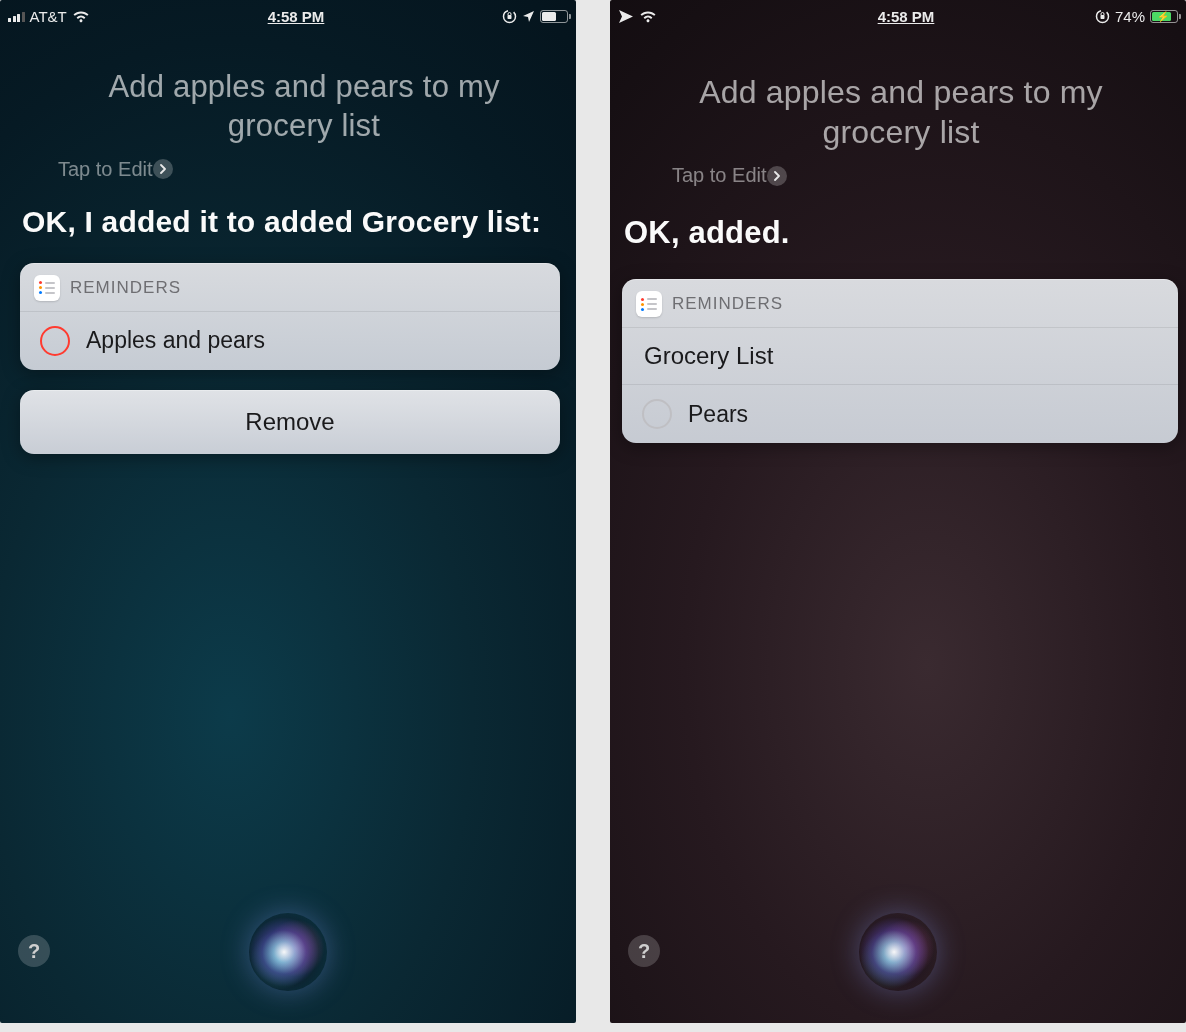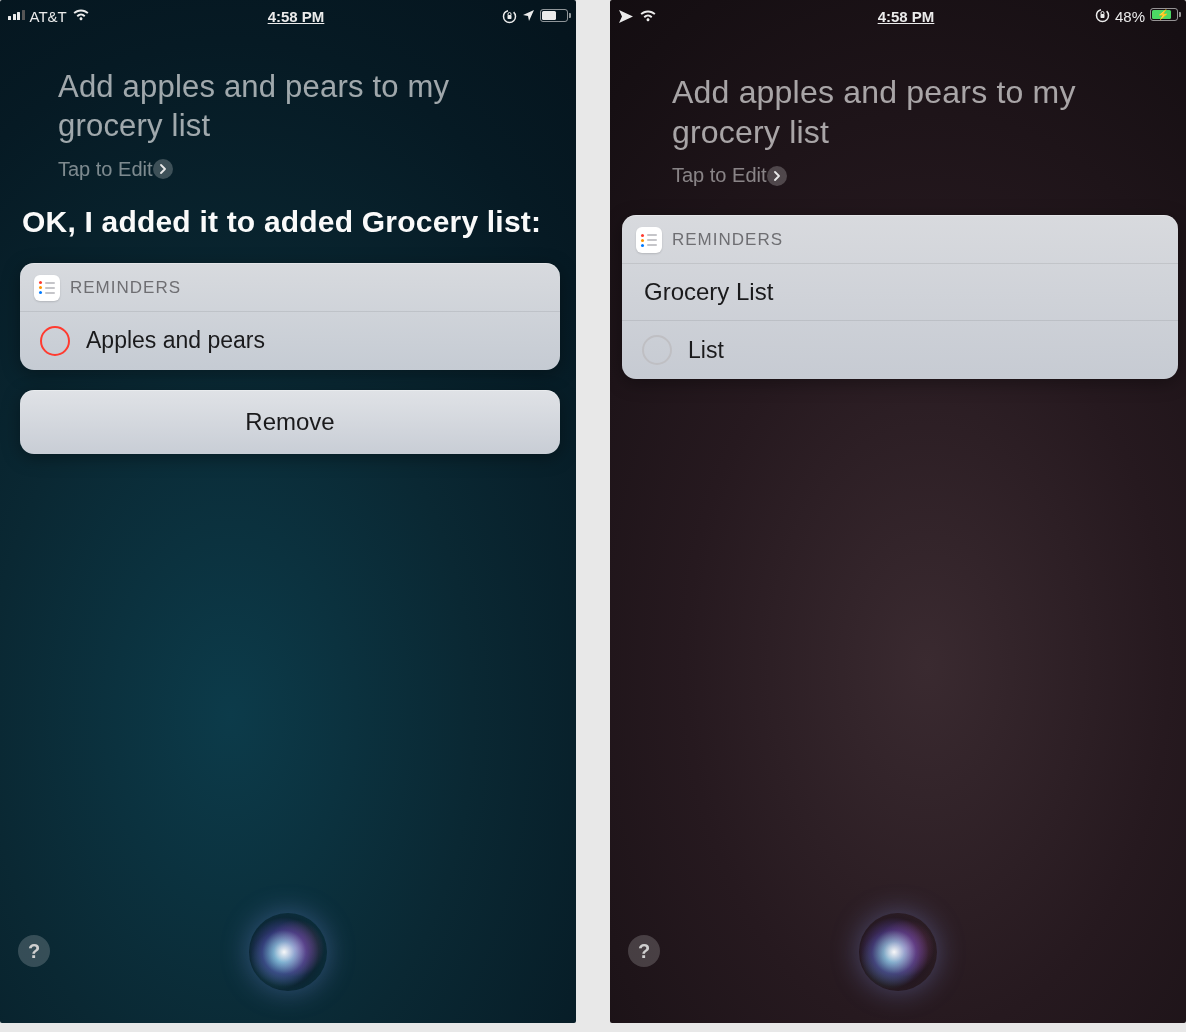--- a/index.html
+++ b/index.html
@@ -29,21 +29,21 @@
     top: 0; left: 0; right: 0;
     height: 32px;
     display: flex;
     align-items: center;
     justify-content: space-between;
     padding: 0 8px;
     font-size: 15px;
     font-weight: 500;
     color: #ebebeb;
   }
-  .status-left, .status-right { display: flex; align-items: flex-start; gap: 5px; }
+  .status-left, .status-right { display: flex; align-items: center; gap: 5px; }
   .status-center { position: absolute; left: 16px; right: 0; text-align: center; font-weight: 600; text-decoration: underline; }
 
   .sig-bars { display: inline-flex; align-items: flex-end; gap: 1.5px; height: 12px; }
   .sig-bars span { width: 3px; background: #ebebeb; border-radius: .5px; }
   .sig-bars span:nth-child(1){height:4px;}
   .sig-bars span:nth-child(2){height:6px;}
   .sig-bars span:nth-child(3){height:8px;}
   .sig-bars span:nth-child(4){height:10px;background:#555;}
 
   .wifi-icon svg, .lock-icon svg, .loc-icon svg, .plane-icon svg { display:block; }
@@ -71,20 +71,21 @@
     padding: 0 16px 0 20px;
   }
   .user-request {
     font-size: 31px;
     font-weight: 400;
     line-height: 1.25;
     color: rgba(255,255,255,.62);
     margin-left: 38px;
     margin-right: 10px;
     letter-spacing: .2px;
+    text-align: center;
   }
   .tap-edit {
     margin-top: 12px;
     margin-left: 38px;
     display: inline-flex;
     align-items: center;
     color: rgba(255,255,255,.48);
     font-size: 20px;
   }
   .tap-edit .chev {
@@ -301,39 +302,40 @@
     </div>
     <div class="status-center">4:58 PM</div>
     <div class="status-right">
       <span class="lock-icon">
         <svg width="15" height="15" viewBox="0 0 15 15">
             <circle cx="7.5" cy="7.5" r="6" fill="none" stroke="#ebebeb" stroke-width="1.5" stroke-dasharray="26 6"></circle>
             <rect x="5.5" y="6" width="4" height="4" rx=".8" fill="#ebebeb"></rect>
             <path d="M6 6V5a1.5 1.5 0 013 0v1" fill="none" stroke="#ebebeb" stroke-width="1"></path>
           </svg>
       </span>
-      <span>48%</span>
+      <span>74%</span>
       <span class="battery right-batt">
           <span class="fill"></span>
           <span class="bolt">⚡</span>
         </span>
     </div>
   </div>
 
   <div class="content" style="top:72px;">
     <div class="user-request" style="margin-left:42px;margin-right:40px;font-size:32px;">Add apples and pears to my grocery list</div>
     <div class="tap-edit" style="margin-left:42px;">
       <span>Tap to Edit</span>
       <span class="chev">
         <svg width="8" height="10" viewBox="0 0 8 10">
             <path d="M2 1l4 4-4 4" fill="none" stroke="#e8e8e8" stroke-width="1.8" stroke-linecap="round" stroke-linejoin="round"></path>
           </svg>
       </span>
     </div>
 
+    <div class="siri-response" style="margin-top:28px;margin-left:-6px;font-size:31px;">OK, added.</div>
 
     <div class="card" style="margin-top:28px;margin-left:-8px;margin-right:-8px;">
       <div class="card-header">
         <div class="app-icon">
           <span class="dotrow">
               <span class="dot" style="background:#ff3b30"></span>
               <span class="line"></span>
             </span>
           <span class="dotrow">
               <span class="dot" style="background:#ff9500"></span>
@@ -342,21 +344,21 @@
           <span class="dotrow">
               <span class="dot" style="background:#007aff"></span>
               <span class="line"></span>
             </span>
         </div>
         <span>REMINDERS</span>
       </div>
       <div class="list-title">Grocery List</div>
       <div class="reminder-row">
         <span class="reminder-circle"></span>
-        <span>List</span>
+        <span>Pears</span>
       </div>
     </div>
   </div>
 
   <div class="help-btn">
     <span>?</span>
   </div>
   <div class="siri-orb"></div>
 </div>
 

